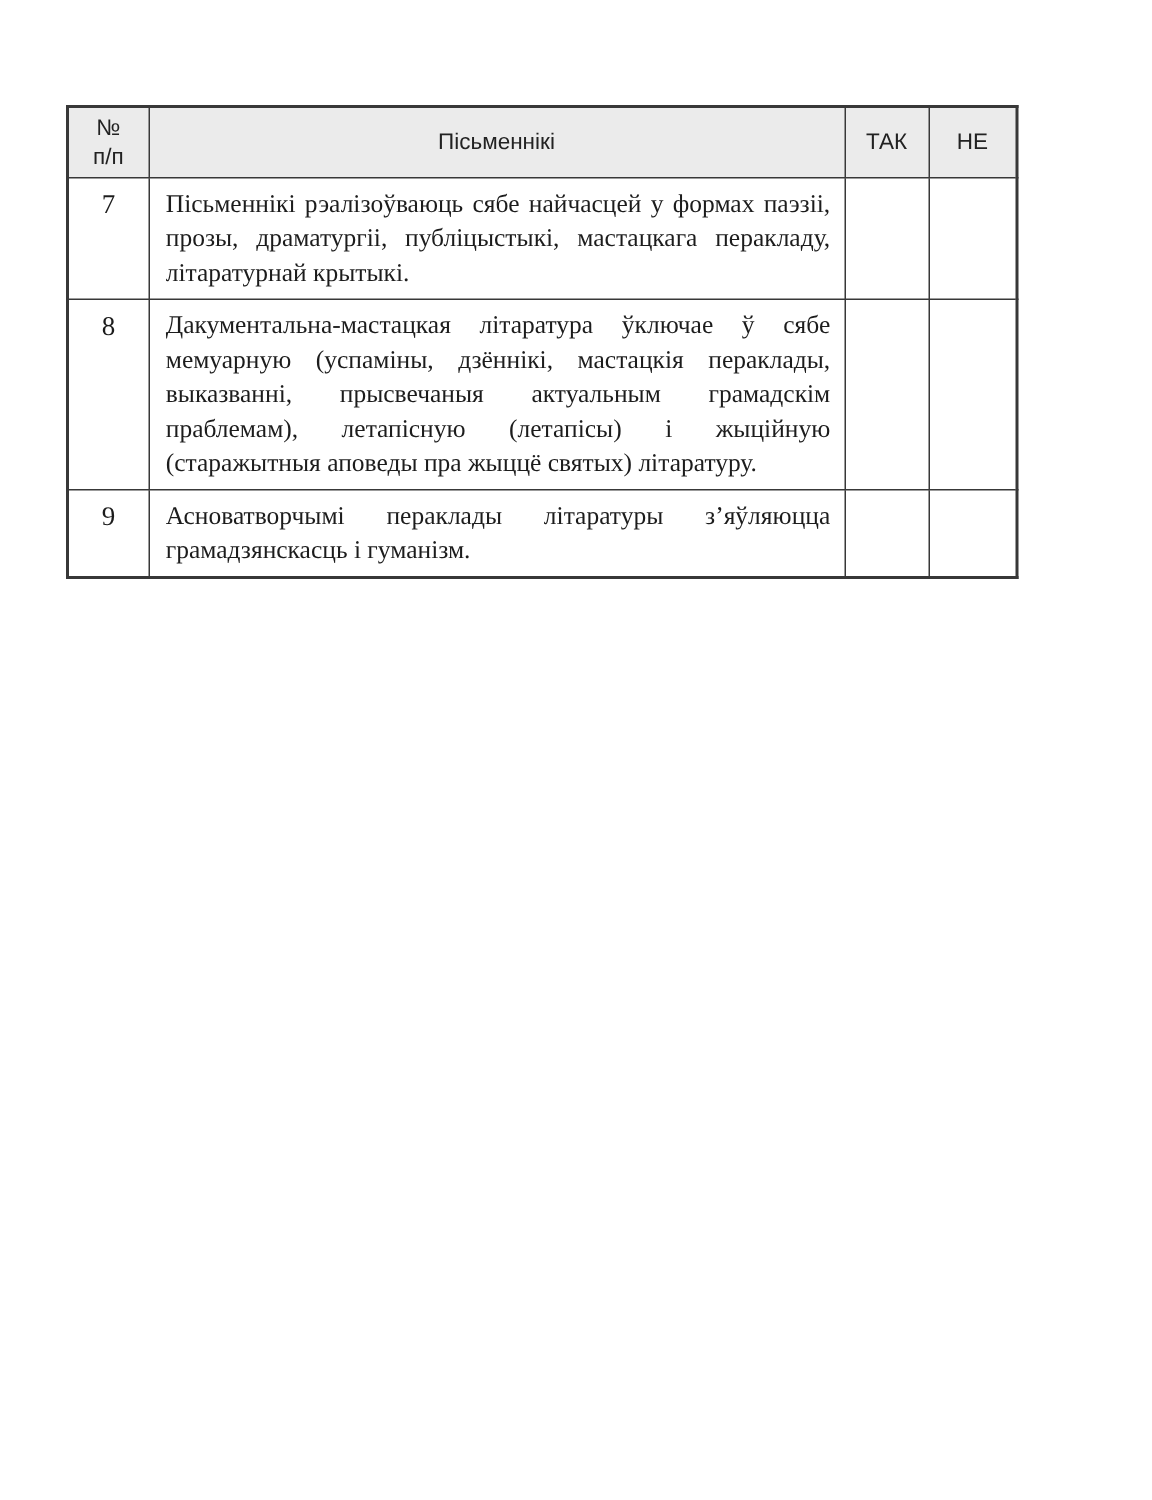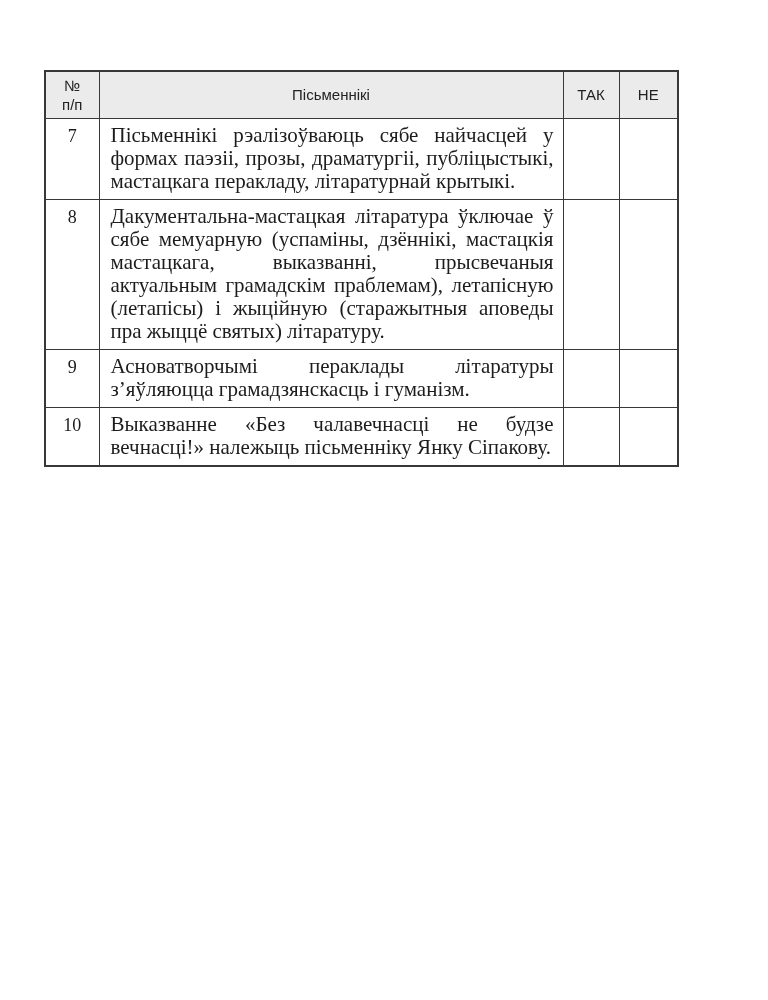--- a/index.html
+++ b/index.html
@@ -45,21 +45,21 @@
     width: 54px;
     text-align: center;
     vertical-align: top;
     font-size: 18px;
     padding-top: 7px;
   }
   td.statement {
     width: 464px;
     text-align: justify;
     vertical-align: top;
-    font-size: 21px;
+    font-size: 17px;
     line-height: 23px;
     padding: 5px 9px 6px 11px;
   }
   td.ans-yes { width: 56px; }
   td.ans-no  { width: 59px; }
   tr.row-7  td { height: 75px; }
   tr.row-8  td { height: 113px; }
   tr.row-9  td { height: 55px; }
   tr.row-10 td { height: 49px; }
   .hdr-two-line { display: block; }
@@ -89,32 +89,26 @@
     </thead>
     <tbody>
       <tr class="row-7">
         <td class="num">7</td>
         <td class="statement">Пісьменнікі рэалізоўваюць сябе найчасцей у формах паэзіі, прозы, драматургіі, публіцыстыкі, мастацкага перакладу, літаратурнай крытыкі.</td>
         <td class="ans-yes"></td>
         <td class="ans-no"></td>
       </tr>
       <tr class="row-8">
         <td class="num">8</td>
-        <td class="statement">Дакументальна-мастацкая літаратура ўключае ў сябе мемуарную (успаміны, дзённікі, мастацкія мастацкага, выказванні, прысвечаныя актуальным грамадскім праблемам), летапісную (летапісы) і жыційную (старажытныя аповеды пра жыццё святых) літаратуру.</td>
+        <td class="statement">Дакументальна-мастацкая літаратура ўключае ў сябе мемуарную (успаміны, дзённікі, мастацкія пераклады, выказванні, прысвечаныя актуальным грамадскім праблемам), летапісную (летапісы) і жыційную (старажытныя аповеды пра жыццё святых) літаратуру.</td>
         <td class="ans-yes"></td>
         <td class="ans-no"></td>
       </tr>
       <tr class="row-9">
         <td class="num">9</td>
         <td class="statement">Асноватворчымі пераклады літаратуры з’яўляюцца грамадзянскасць і гуманізм.</td>
         <td class="ans-yes"></td>
         <td class="ans-no"></td>
       </tr>
-      <tr class="row-10">
-        <td class="num">10</td>
-        <td class="statement">Выказванне «Без чалавечнасці не будзе вечнасці!» належыць пісьменніку Янку Сіпакову.</td>
-        <td class="ans-yes"></td>
-        <td class="ans-no"></td>
-      </tr>
     </tbody>
   </table>
 
 </div>
 
 </body></html>

